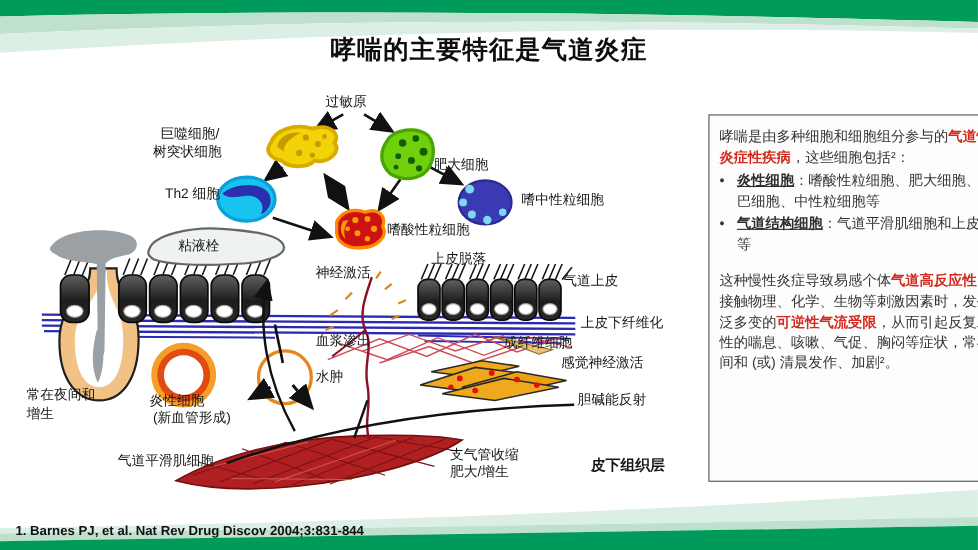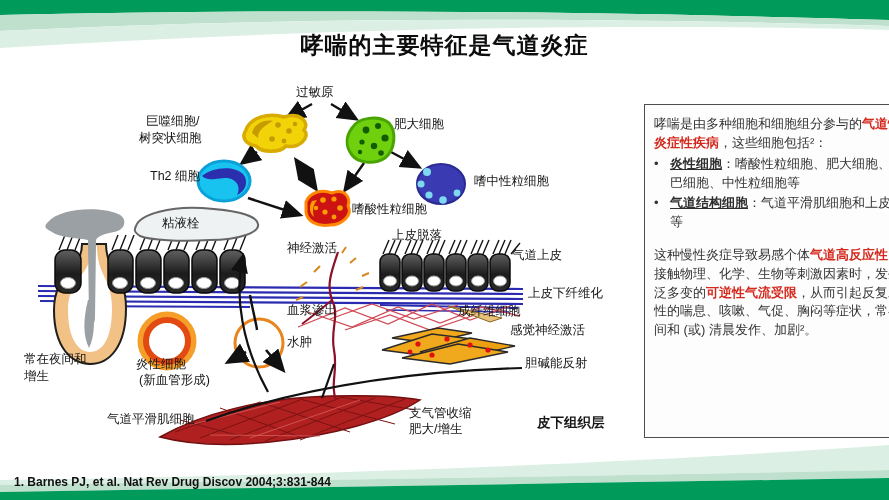--- a/index.html
+++ b/index.html
@@ -245,21 +245,21 @@
     </g>
   </g>
 </svg>
 
 <div class="slide-title">哮喘的主要特征是气道炎症</div>
 
 <div class="dlabel" style="left:296px;top:86px;">过敏原</div>
 <div class="dlabel" style="left:146px;top:115px;">巨噬细胞/</div>
 <div class="dlabel" style="left:139px;top:132px;">树突状细胞</div>
 <div class="dlabel" style="left:150px;top:170px;">Th2 细胞</div>
-<div class="dlabel" style="left:394px;top:118px;">肥大细胞</div>
+<div class="dlabel" style="left:394px;top:144px;">肥大细胞</div>
 <div class="dlabel" style="left:474px;top:175px;">嗜中性粒细胞</div>
 <div class="dlabel" style="left:352px;top:203px;">嗜酸性粒细胞</div>
 <div class="dlabel" style="left:162px;top:217px;">粘液栓</div>
 <div class="dlabel" style="left:287px;top:242px;">神经激活</div>
 <div class="dlabel" style="left:392px;top:229px;">上皮脱落</div>
 <div class="dlabel" style="left:512px;top:249px;">气道上皮</div>
 <div class="dlabel" style="left:528px;top:287px;">上皮下纤维化</div>
 <div class="dlabel" style="left:287px;top:305px;font-family:Liberation Mono, monospace;">血浆渗出</div>
 <div class="dlabel" style="left:287px;top:336px;">水肿</div>
 <div class="dlabel" style="left:458px;top:305px;">成纤维细胞</div>

